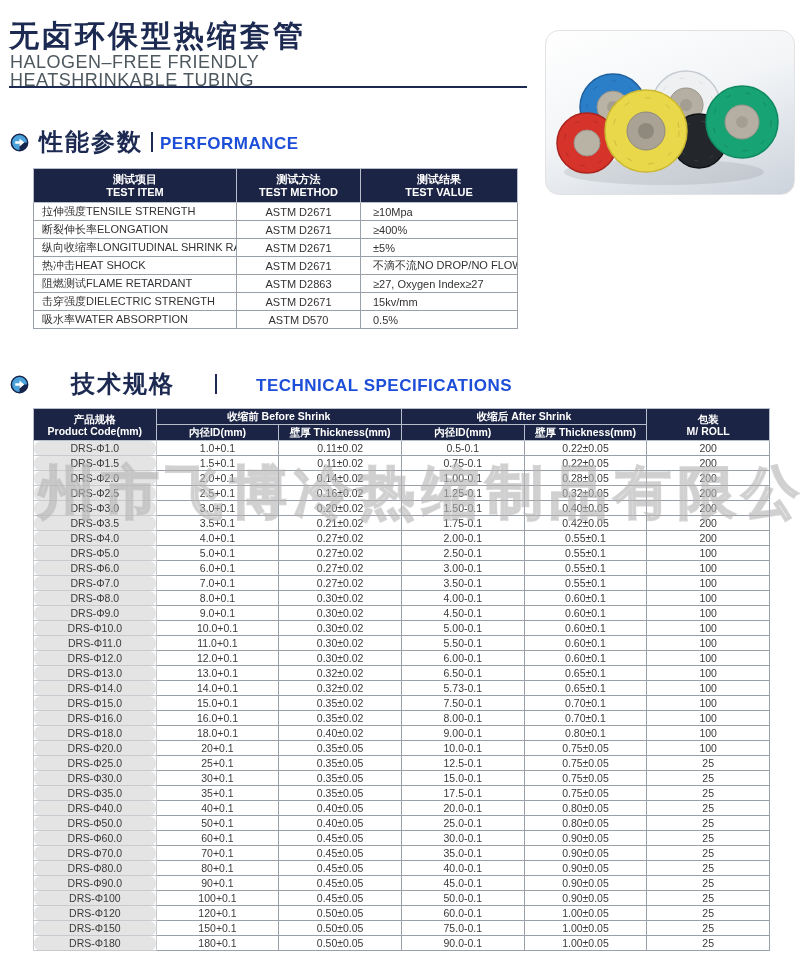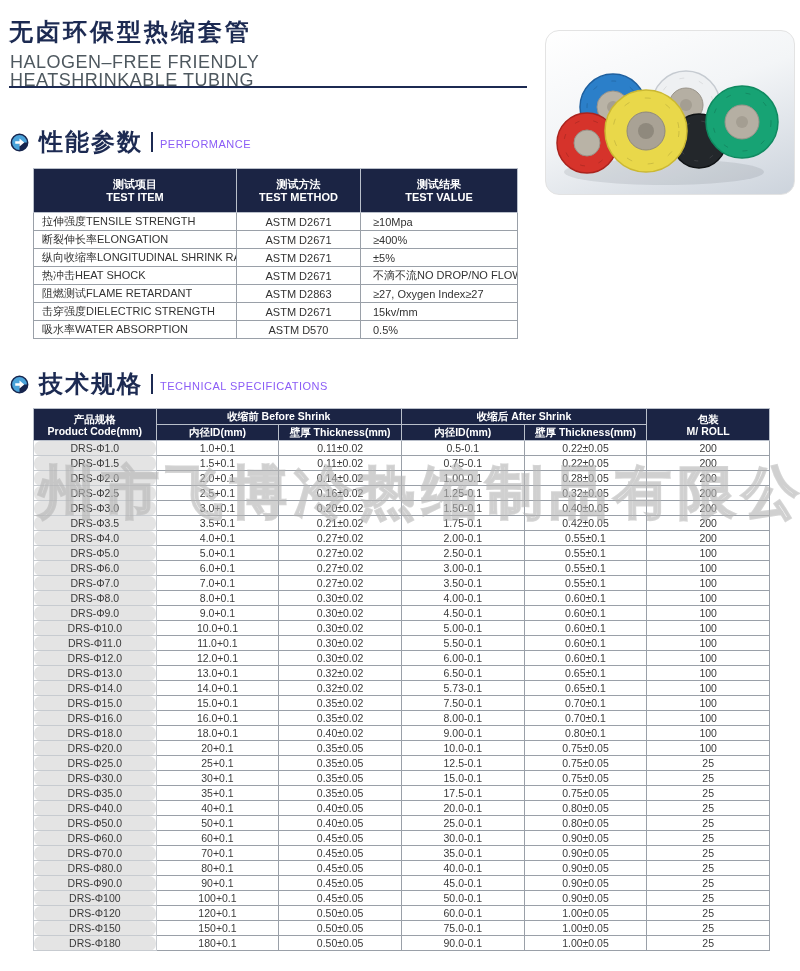--- a/index.html
+++ b/index.html
@@ -1,48 +1,48 @@
 <!DOCTYPE html>
 <html><head>
 <meta charset="utf-8">
 <style>
   * { margin:0; padding:0; box-sizing:border-box; }
   html,body { background:#fff; }
   body { font-family:"Liberation Sans","DejaVu Sans",sans-serif; color:#333; }
   .page { position:relative; width:800px; height:971px; background:#fff; overflow:hidden; }
 
   
-  .title-cn { position:absolute; left:9px; top:16px; font-size:24px; font-weight:bold;
+  .title-cn { position:absolute; left:9px; top:16px; font-size:30px; font-weight:bold;
               color:#1c2a52; letter-spacing:3px; }
   .subtitle { position:absolute; left:10px; top:53px; font-size:18px; font-weight:normal;
               color:#4e585f; line-height:18px; letter-spacing:0.5px; }
   .title-rule { position:absolute; left:9px; top:86px; width:518px; height:2px; background:#1c2a52; }
 
   
   .photo { position:absolute; left:545px; top:30px; width:250px; height:165px;
            border-radius:14px; border:1px solid #e3e3e3;
            background:linear-gradient(160deg,#ffffff 0%,#f3f5f7 45%,#ccd3dc 100%); overflow:hidden; }
 
   
   .sec-head { position:absolute; left:10px; height:24px; display:flex; align-items:center; }
   .sec-head .cn { font-size:24px; font-weight:bold; color:#1c2a52; letter-spacing:2px; margin:0 8px 0 10px; }
   .sec-head .bar { width:2px; height:20px; background:#1c2a52; margin-right:7px; }
-  .sec-head .en { font-size:11px; font-weight:normal; color:#8b5cf6; letter-spacing:0.5px; padding-top:4px; }
+  .sec-head .en { font-size:17px; font-weight:bold; color:#1d4ed8; letter-spacing:0.5px; padding-top:4px; }
 
   
   table { border-collapse:collapse; table-layout:fixed; }
   th,td { border:1px solid #9aa0a8; overflow:hidden; white-space:nowrap; }
   thead th { background:#1b2444; color:#fff; font-weight:bold; border-color:#b9bfca; }
   .hdr-cn { display:block; font-size:11px; line-height:13px; }
   .hdr-en { display:block; font-size:11px; line-height:13px; }
 
   
   .perf { position:absolute; left:33px; top:168px; width:484px; font-size:11px; }
   .perf col.c1{width:203px}.perf col.c2{width:124px}.perf col.c3{width:157px}
-  .perf thead th { height:44px; }
+  .perf thead th { height:34px; }
   .perf td { height:18px; color:#323232; }
   .perf td:nth-child(1){ text-align:left; padding-left:8px; }
   .perf td:nth-child(2){ text-align:center; }
   .perf td:nth-child(3){ text-align:left; padding-left:12px; }
 
   
   .spec { position:absolute; left:33px; top:408px; width:737px; font-size:10.5px; }
   .spec col{width:16.66%}
   .spec thead th { height:16px; font-size:10.5px; }
   .spec thead th .hdr-cn,.spec thead th .hdr-en { font-size:10.5px; line-height:12px; }
@@ -176,21 +176,21 @@
           <td>15kv/mm</td>
         </tr>
         <tr>
           <td>吸水率WATER ABSORPTION</td>
           <td>ASTM D570</td>
           <td>0.5%</td>
         </tr>
       </tbody>
   </table>
 
-  <div class="sec-head" style="top:372px;">
+  <div class="sec-head" style="top:372px;gap:32px;">
     <svg width="19" height="19" viewBox="0 0 20 20">
       <circle cx="10" cy="10" r="8.6" fill="#4aa3da" stroke="#17254d" stroke-width="1.6"></circle>
       <path d="M10 10 L18.6 10 A8.6 8.6 0 0 1 10 18.6 Z" fill="#17254d"></path>
       <path d="M5.5 8.7 H10 V5.9 L15 10 L10 14.1 V11.3 H5.5 Z" fill="#ffffff"></path>
     </svg>
     <span class="cn">技术规格</span>
     <span class="bar"></span>
     <span class="en">TECHNICAL SPECIFICATIONS</span>
   </div>
 

